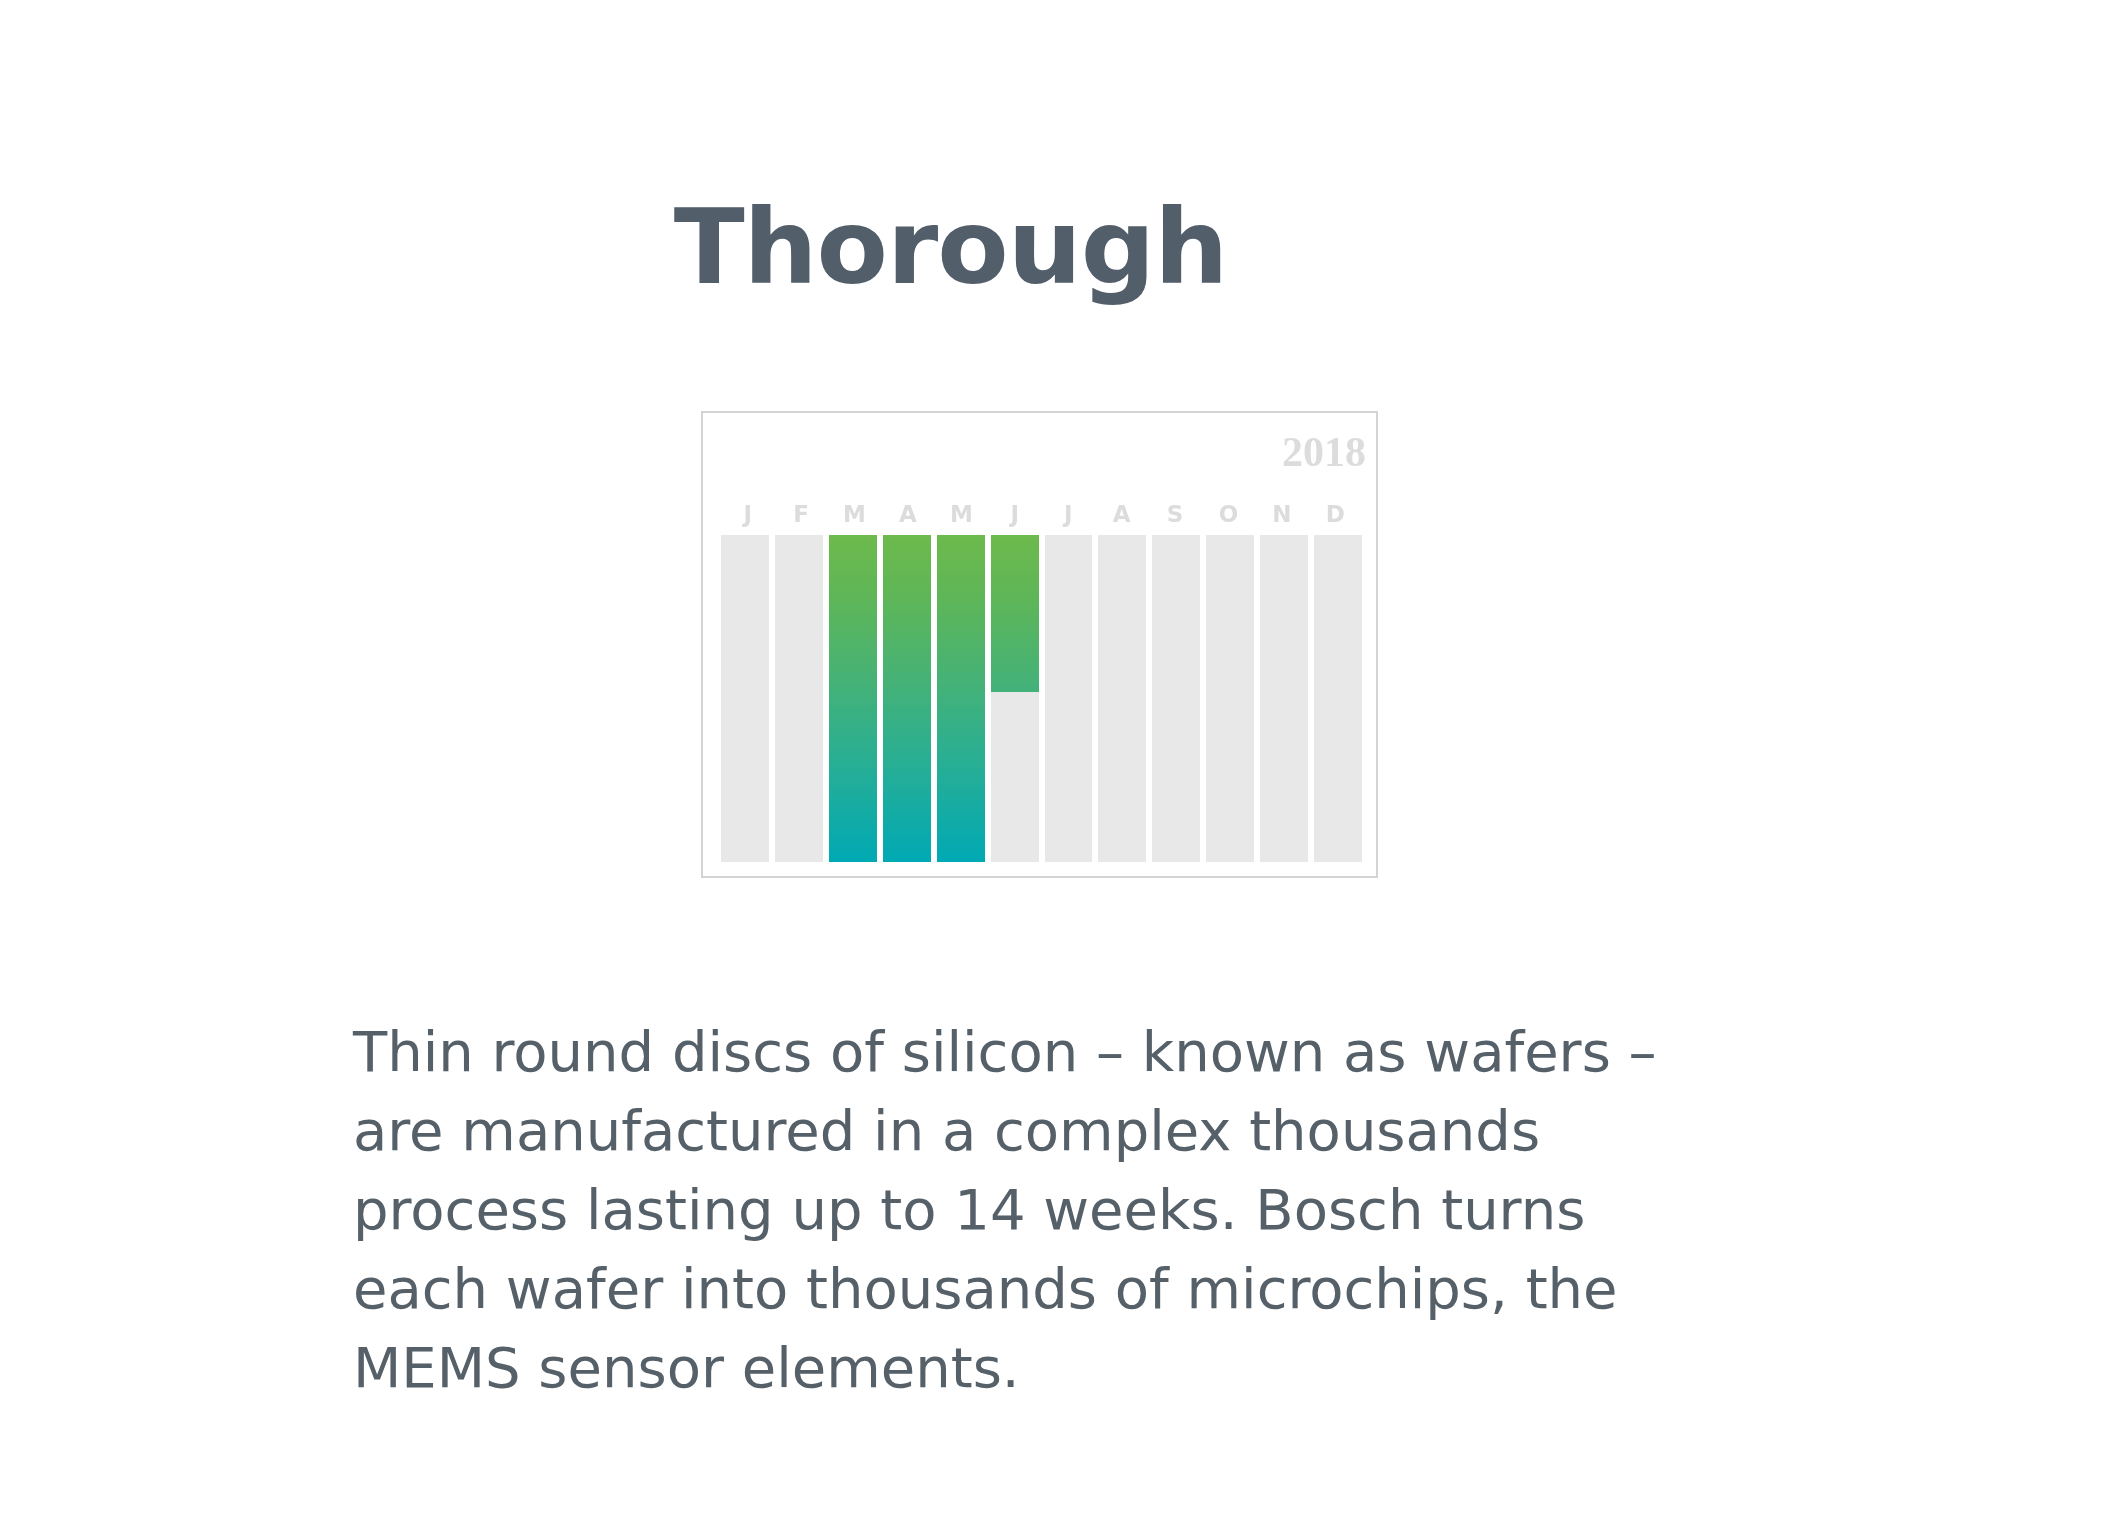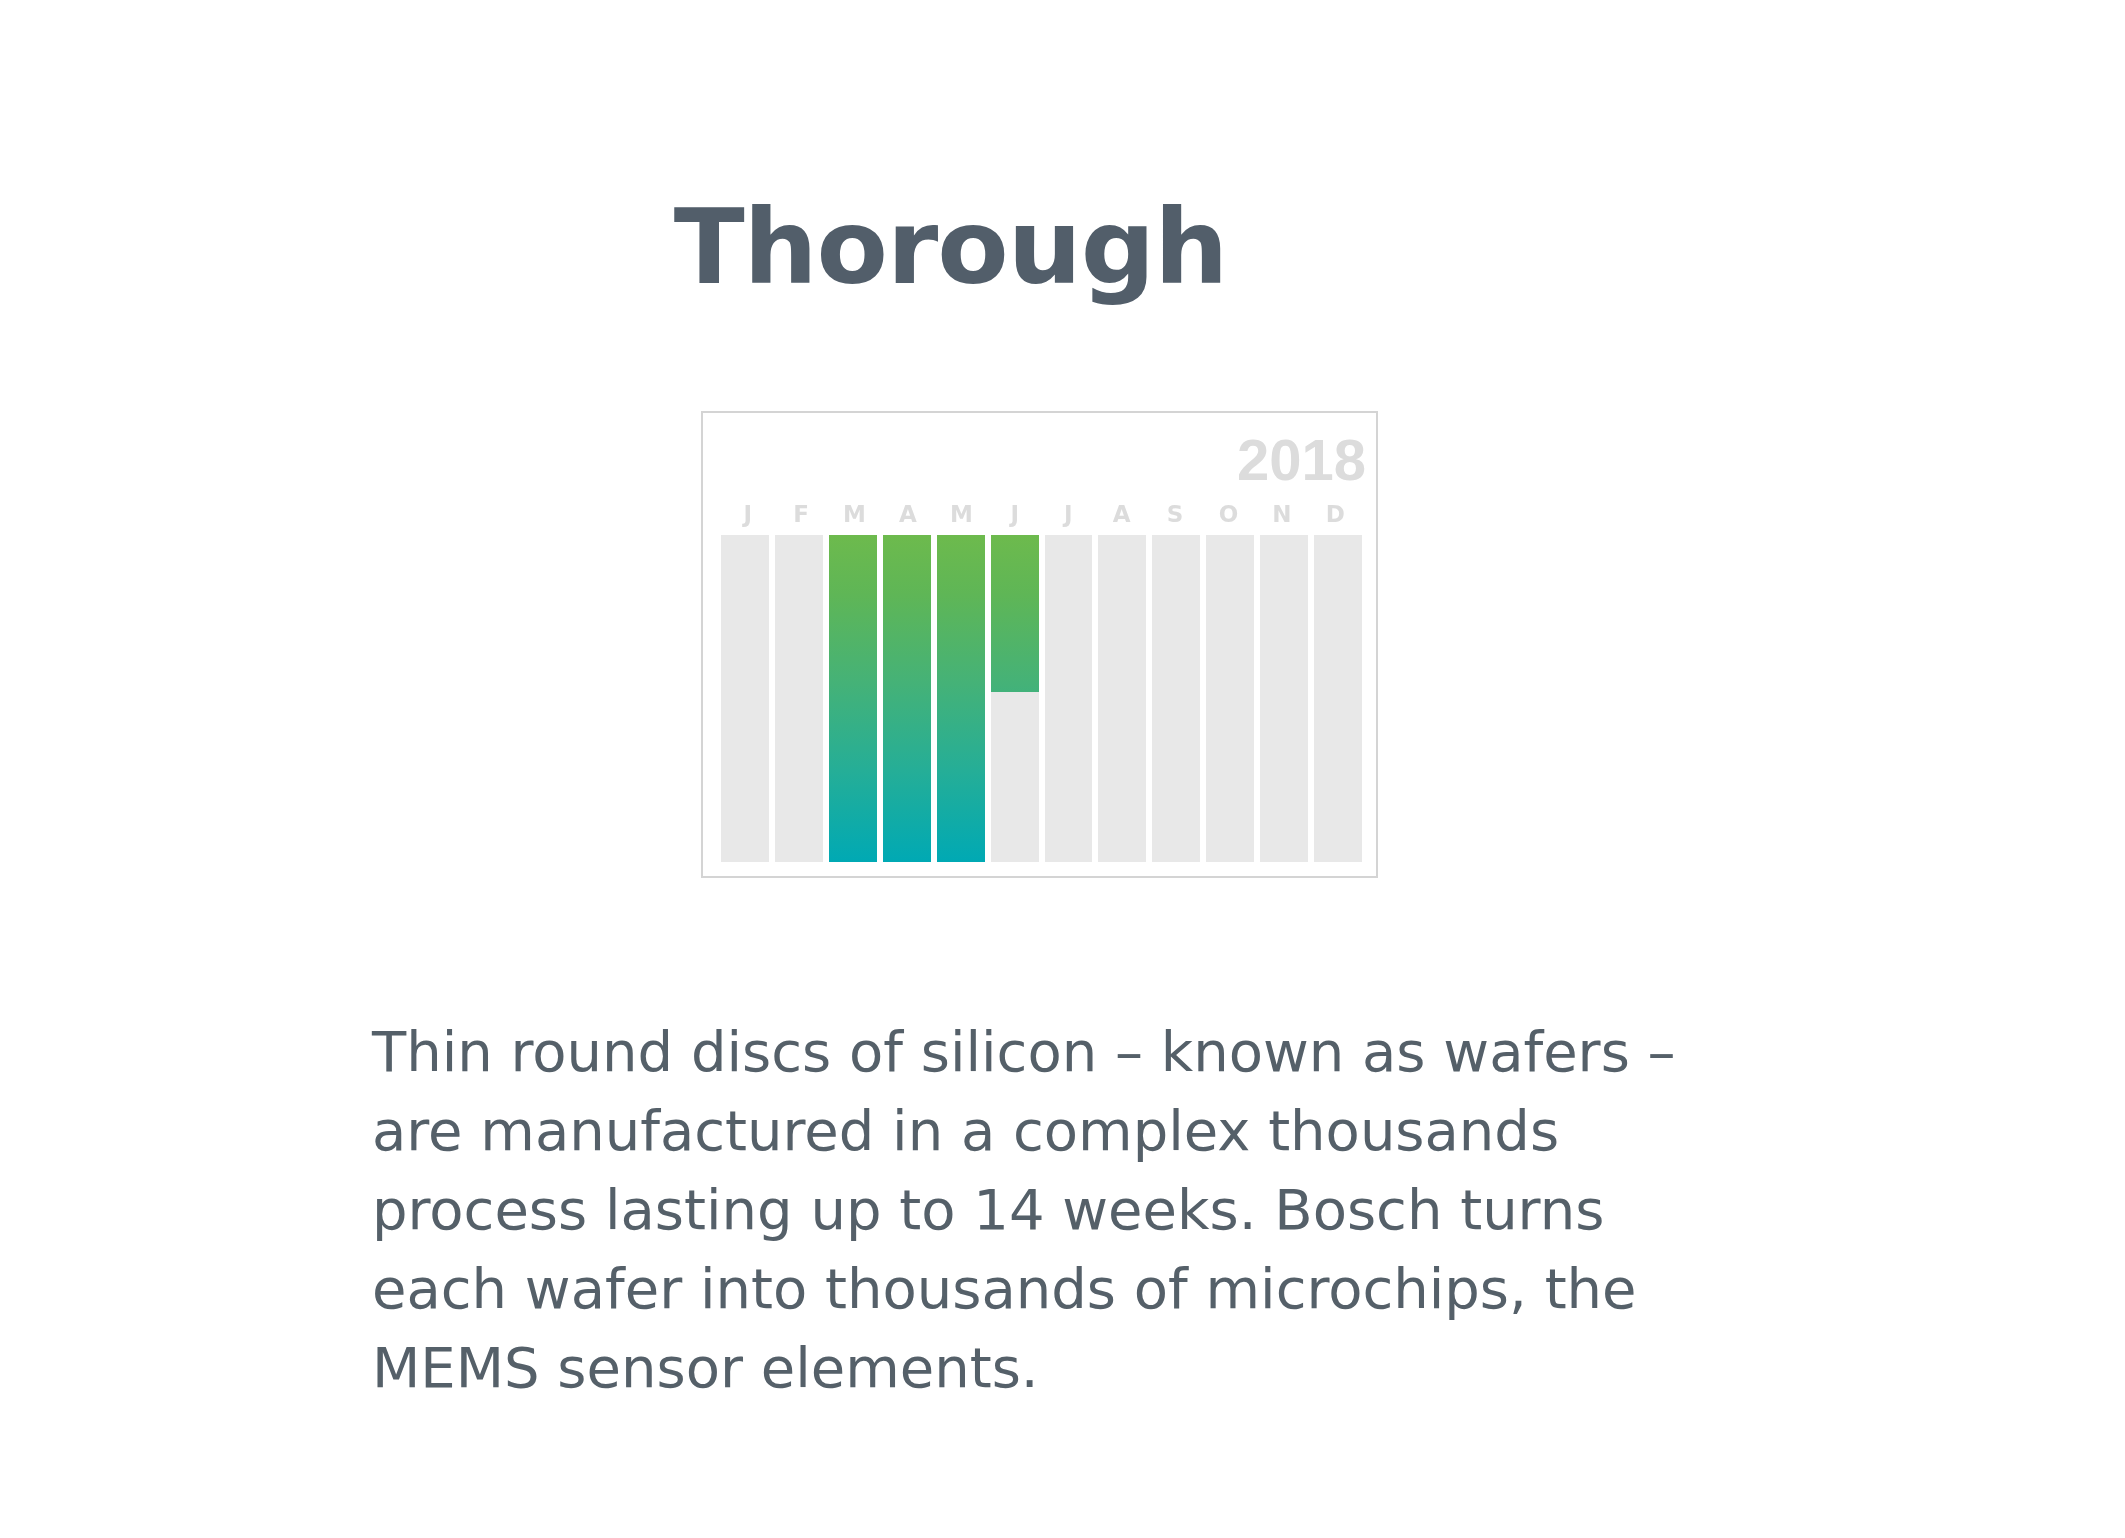--- a/index.html
+++ b/index.html
@@ -40,23 +40,23 @@
     height: 467px;
     border: 2px solid #D4D4D4;
     box-sizing: border-box;
     background: #ffffff;
   }
 
   .chart-year {
     position: absolute;
     right: 10px;
     top: 18px;
-    font-family: Liberation Sans, sans-serif;
+    font-family: Liberation Serif, serif;
     font-weight: bold;
-    font-size: 58px;
+    font-size: 42px;
     line-height: 1;
     color: #DCDCDC;
     letter-spacing: 0px;
   }
 
   .month-labels {
     position: absolute;
     left: 18px;
     top: 84px;
     width: 641px;
@@ -97,21 +97,21 @@
     width: 100%;
     background: linear-gradient(to bottom, #6DBA4D 0%, #5FB656 18%, #45B277 45%, #25AE97 72%, #00A9B4 100%);
     background-size: 100% 327px;
     background-position: top left;
     background-repeat: no-repeat;
   }
 
   
   .body-copy {
     position: absolute;
-    left: 372px;
+    left: 353px;
     top: 1012px;
     width: 1500px;
     font-family: "DejaVu Sans", sans-serif;
     font-size: 56px;
     line-height: 79px;
     color: #556069;
     font-weight: 400;
   }
   .body-copy .line { white-space: nowrap; display: block; }
 </style>

